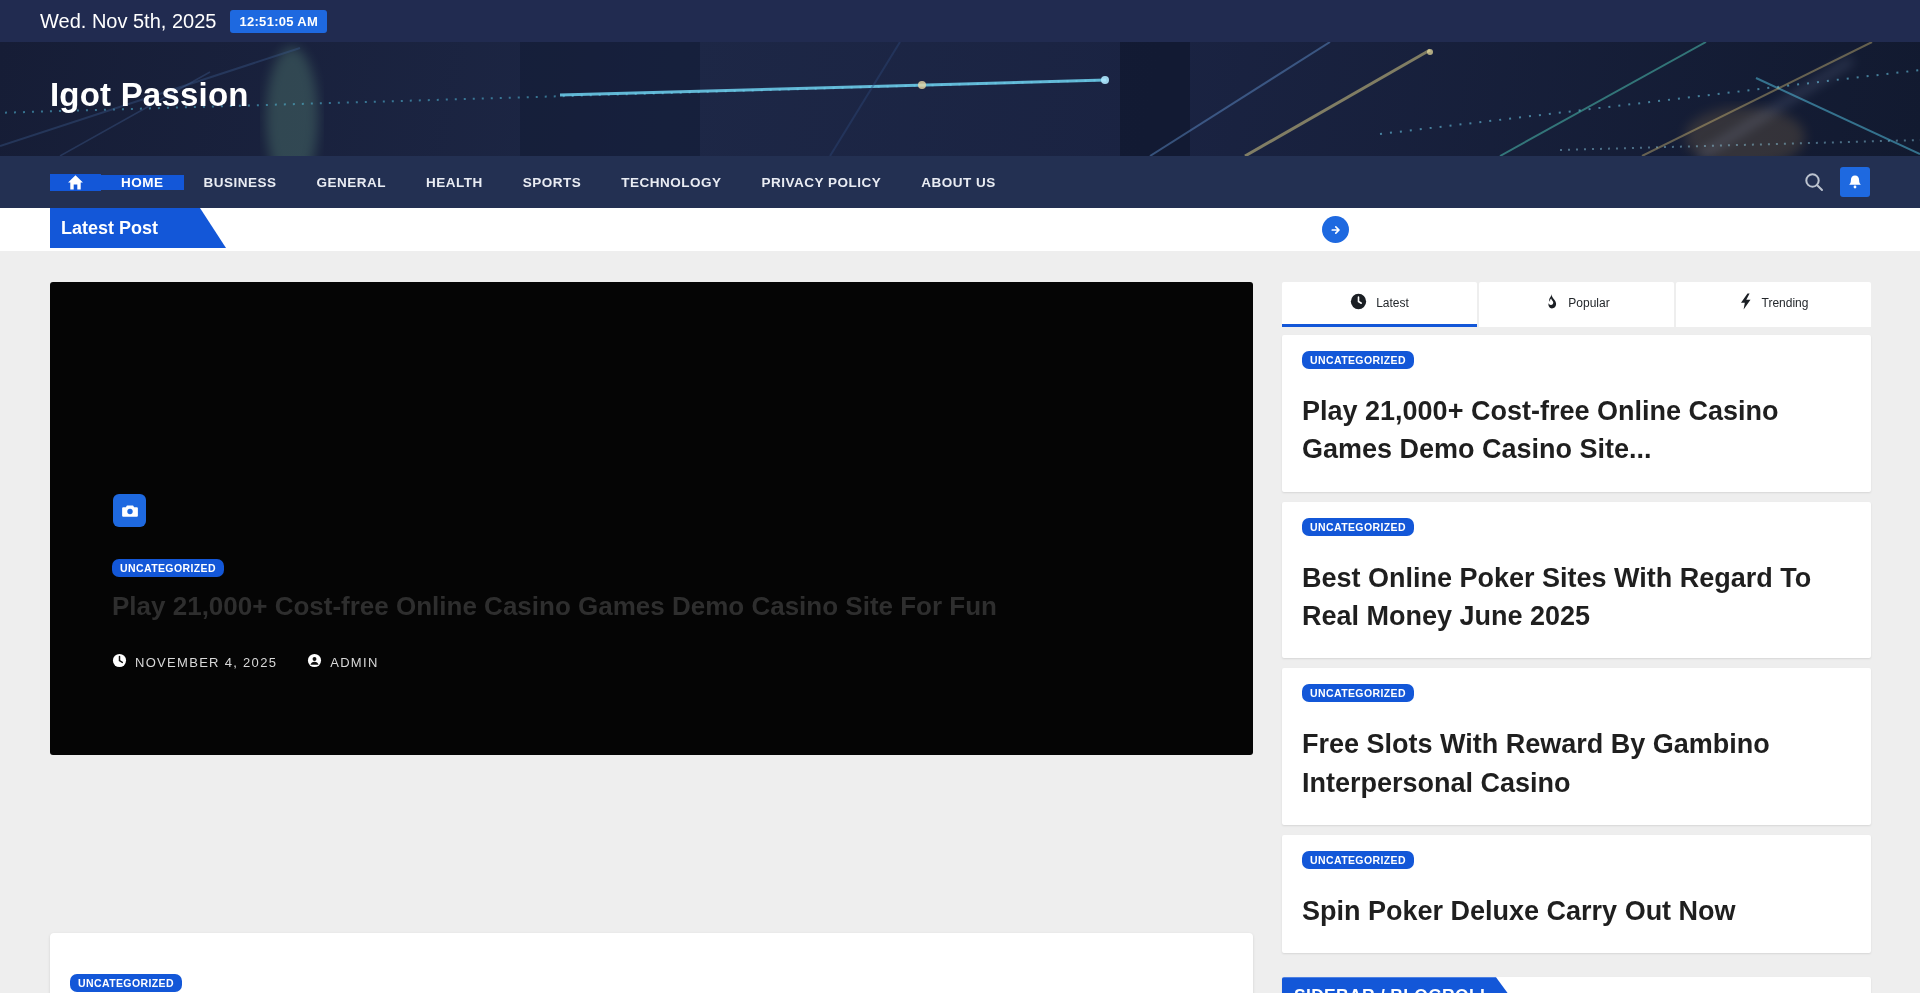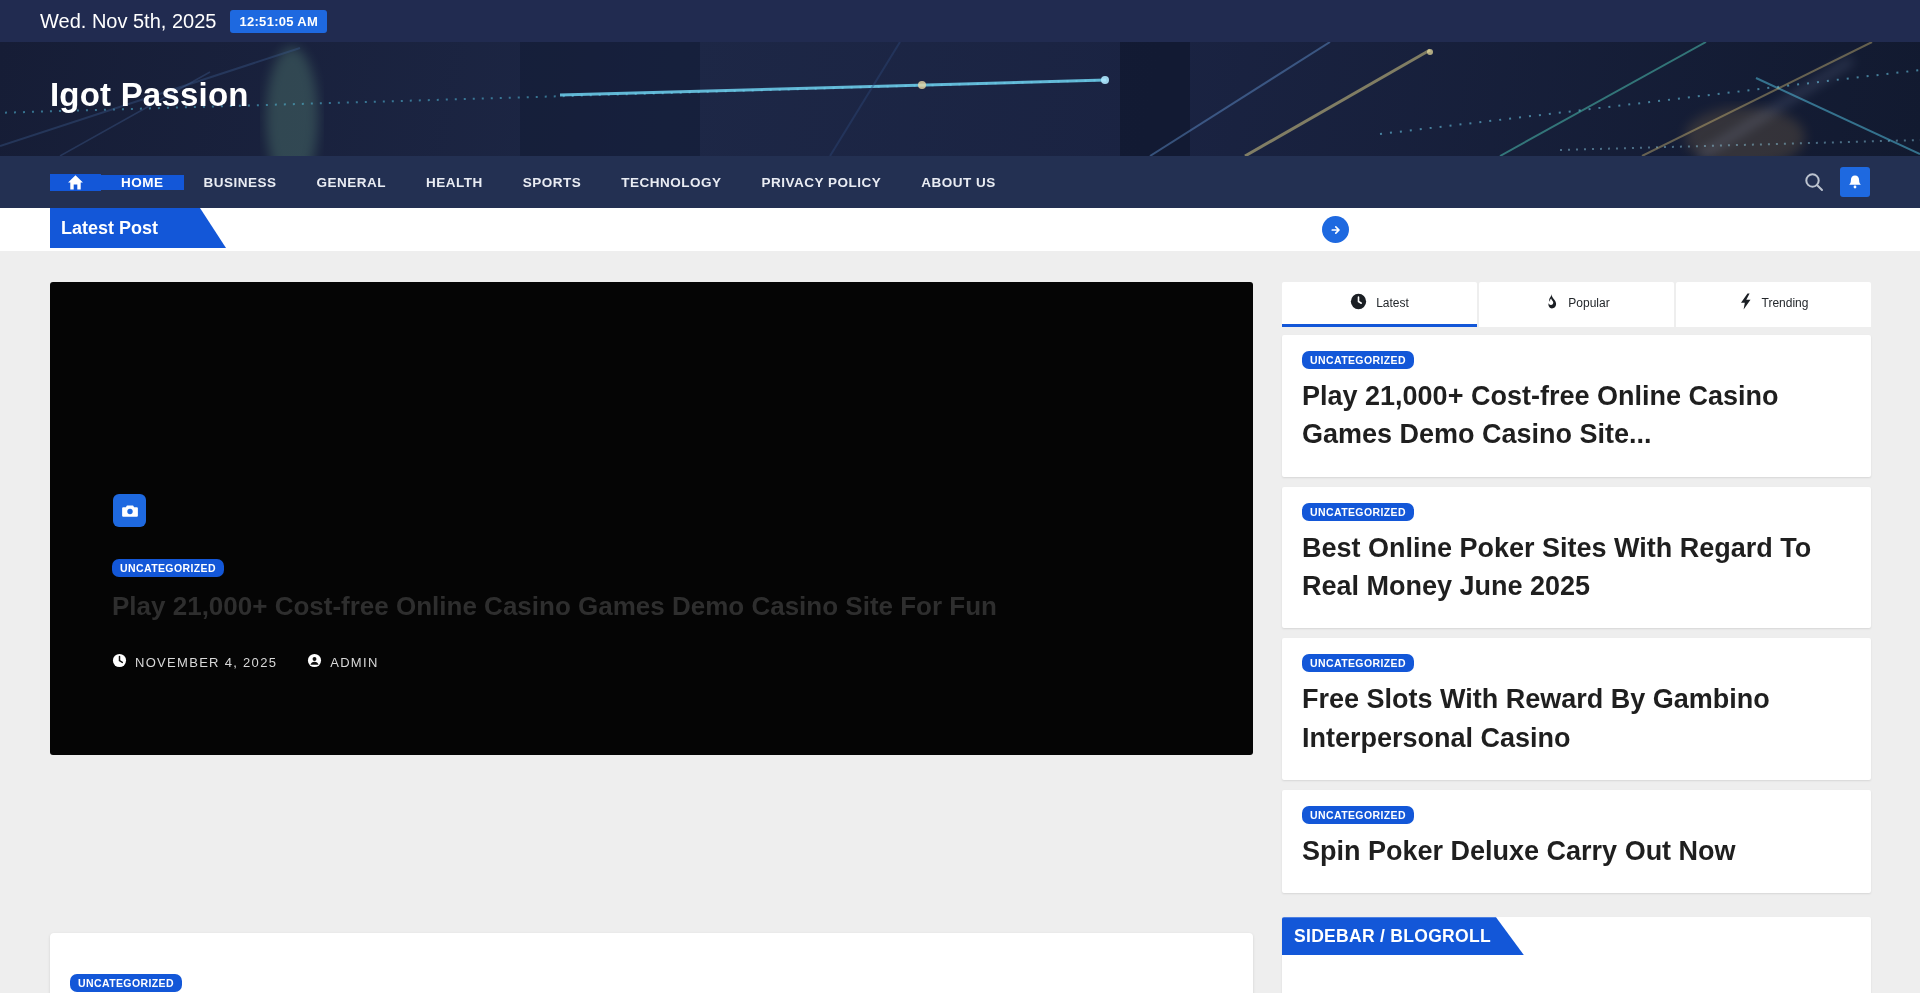--- a/index.html
+++ b/index.html
@@ -53,21 +53,21 @@
   
   .post-card { margin-top:178px; background:#fff; border-radius:4px; box-shadow:0 1px 3px rgba(0,0,0,.12); padding:40px 20px; height:300px; }
 
   
   .tabs { display:flex; gap:2px; height:45px; }
   .tab { flex:1; background:#ffffff; display:flex; align-items:center; justify-content:center; gap:9px;
     font-size:12px; color:#23272b; border-bottom:3px solid transparent; border-radius:2px 2px 0 0; cursor:pointer; }
   .tab.active { border-bottom-color:var(--accent); }
   .side-card { background:#fff; margin-top:10px; padding:15px 20px 23px; box-shadow:0 1px 2px rgba(0,0,0,.10); border-radius:2px; }
   .side-card:first-of-type { margin-top:8px; }
-  .side-title { margin-top:8px; font-size:27px; font-weight:700; color:var(--title_dark); line-height:1.42; }
+  .side-title { margin-top:23px; font-size:27px; font-weight:700; color:var(--title_dark); line-height:1.42; }
 
   .blogroll-card { background:#fff; margin-top:24px; min-height:135px; box-shadow:0 1px 2px rgba(0,0,0,.10); border-radius:2px; overflow:hidden; }
   .blogroll-ribbon { height:38px; width:242px; background:var(--accent);
     clip-path:polygon(0 0, calc(100% - 28px) 0, 100% 100%, 0 100%);
     display:flex; align-items:center; padding-left:12px; color:#fff; font-weight:700; font-size:17.5px; letter-spacing:.3px; }
 </style>
 </head>
 <body>
 
 <header class="topbar">

